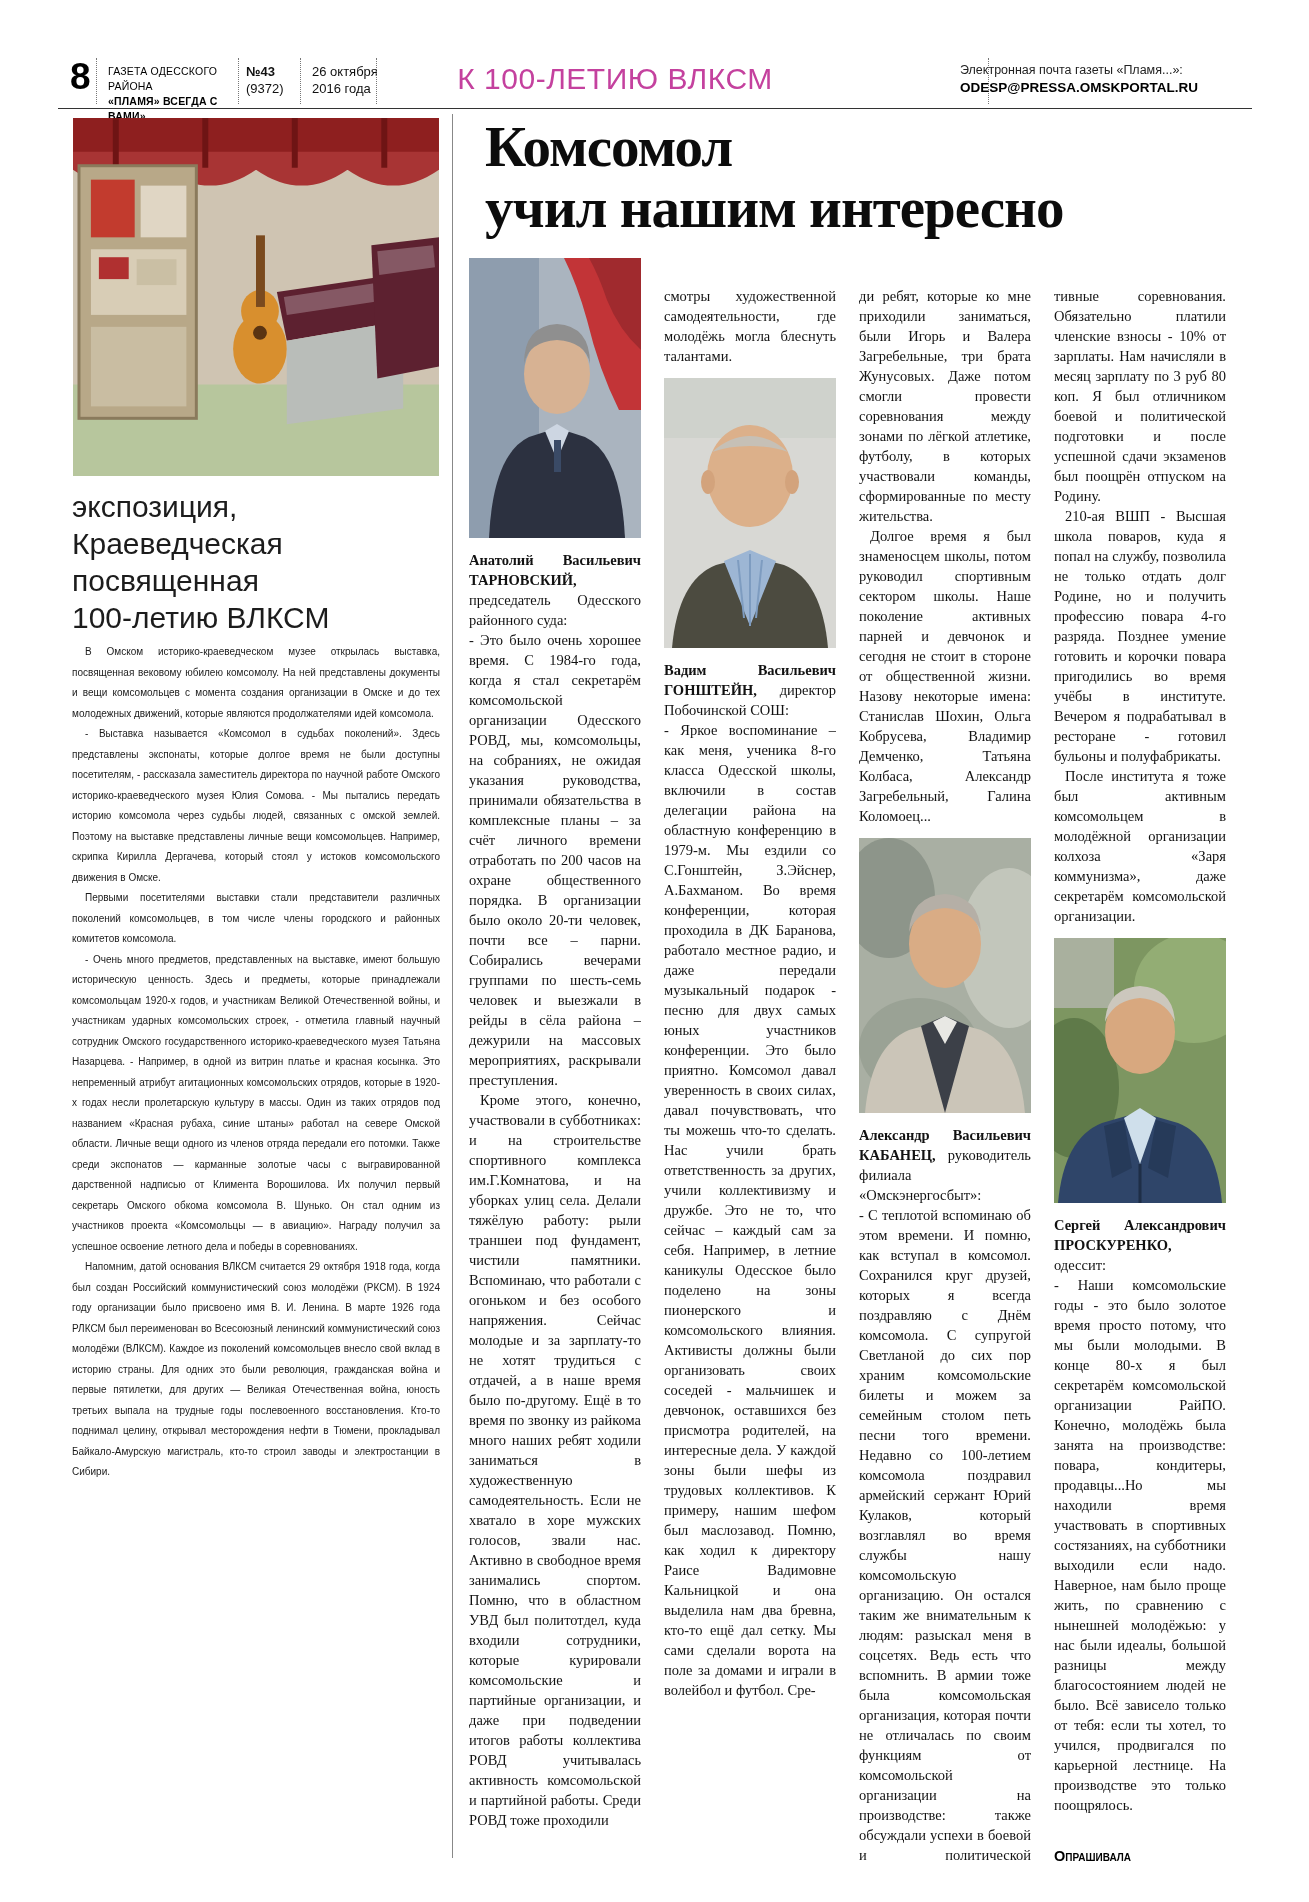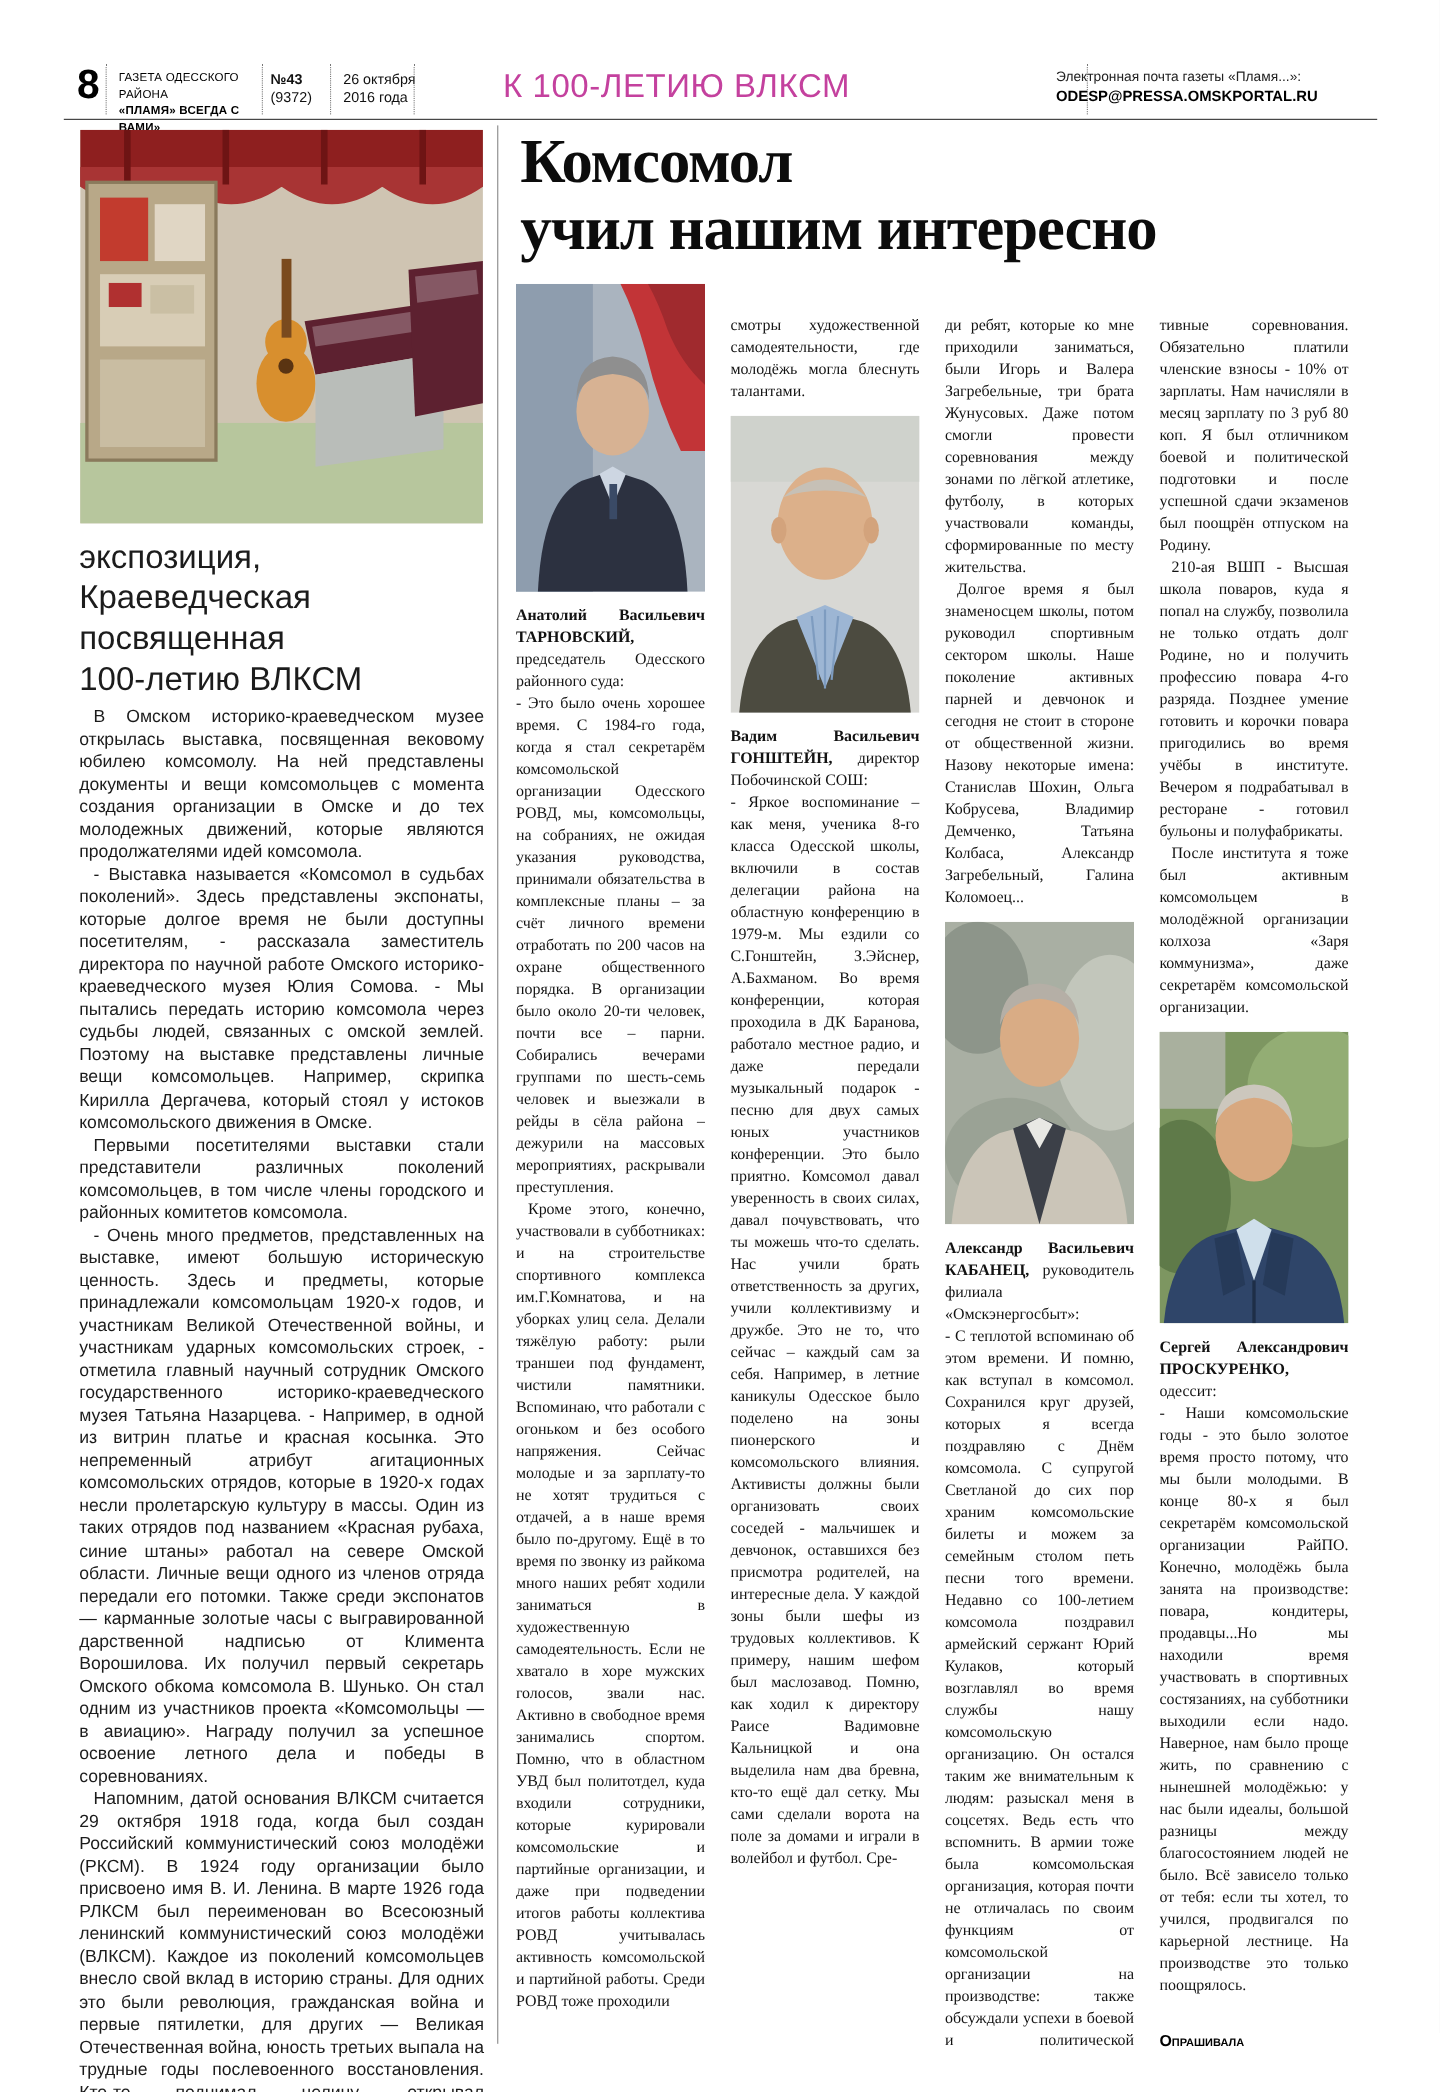--- a/index.html
+++ b/index.html
@@ -21,25 +21,25 @@
   .emailblk .em{font-weight:700;font-size:13.5px;color:#000;}
   .hdr-sep{position:absolute;top:58px;height:46px;width:0;border-left:1px dotted #777;}
   .hrule{position:absolute;left:58px;width:1194px;top:108px;border-top:1px solid #333;}
   .vrule{position:absolute;left:452px;top:114px;height:1744px;border-left:1px solid #888;}
 
   
   #sidebar{left:72px;top:118px;width:368px;}
   .sb-photo{display:block;width:368px;height:358px;}
   .sb-title{margin:12px 0 6px;font-weight:400;color:#1c1c1c;font-size:30px;line-height:37px;}
   .sb-title span{display:block;}
-  .sb-p{margin:0;font-size:16px;line-height:20.5px;text-align:justify;text-indent:13px;color:#1b1b1b;}
+  .sb-p{margin:0;font-size:10px;line-height:20.5px;text-align:justify;text-indent:13px;color:#1b1b1b;}
 
   
   #main{left:469px;top:114px;width:765px;}
-  .headline{margin:2px 4px 20px;font-family:"Liberation Serif",serif;font-weight:700;
+  .headline{margin:2px 16px 20px;font-family:"Liberation Serif",serif;font-weight:700;
             font-size:57px;line-height:61px;letter-spacing:-1px;color:#0c0c0c;}
   .headline div{white-space:nowrap;}
   .cols{display:flex;gap:23px;}
   .col{width:172px;height:1604px;overflow:hidden;font-family:"Liberation Serif",serif;
        font-size:14.5px;line-height:20px;text-align:justify;color:#121212;}
   .col.pad{padding-top:28px;height:1576px;}
   .m-photo{display:block;width:172px;margin:0 0 12px;}
   .m-p{margin:0;}
   .m-p.ind{text-indent:11px;}
   .speaker{margin:0;}

